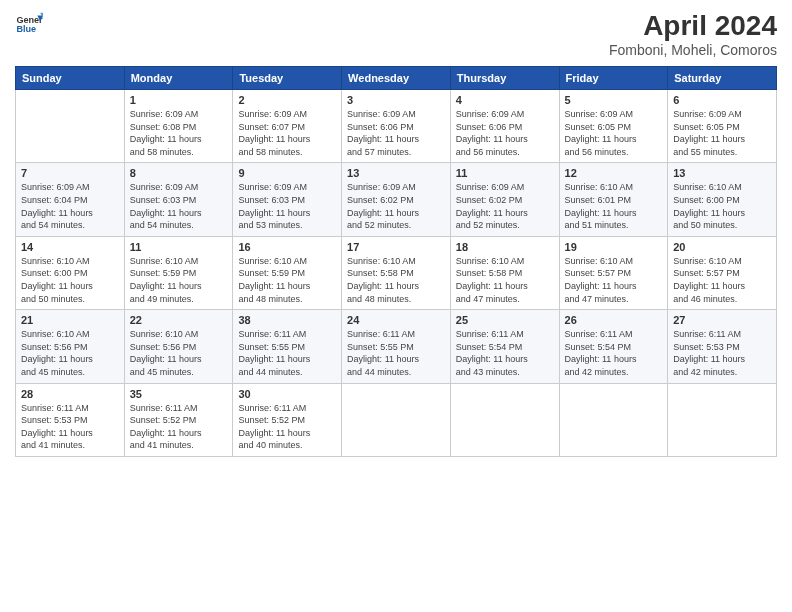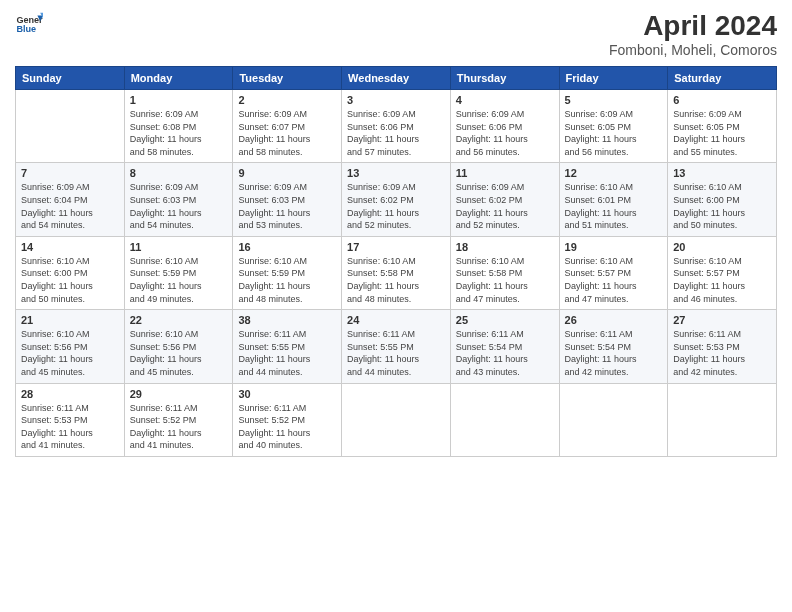--- a/index.html
+++ b/index.html
@@ -316,21 +316,21 @@
         </tr>
         <tr>
           <td>
             <span class="day-number">28</span>
             <div class="day-info" style="white-space: pre-line;">Sunrise: 6:11 AM
 Sunset: 5:53 PM
 Daylight: 11 hours
 and 41 minutes.</div>
           </td>
           <td>
-            <span class="day-number">29</span>
+            <span class="day-number">35</span>
             <div class="day-info" style="white-space: pre-line;">Sunrise: 6:11 AM
 Sunset: 5:52 PM
 Daylight: 11 hours
 and 41 minutes.</div>
           </td>
           <td>
             <span class="day-number">30</span>
             <div class="day-info" style="white-space: pre-line;">Sunrise: 6:11 AM
 Sunset: 5:52 PM
 Daylight: 11 hours

